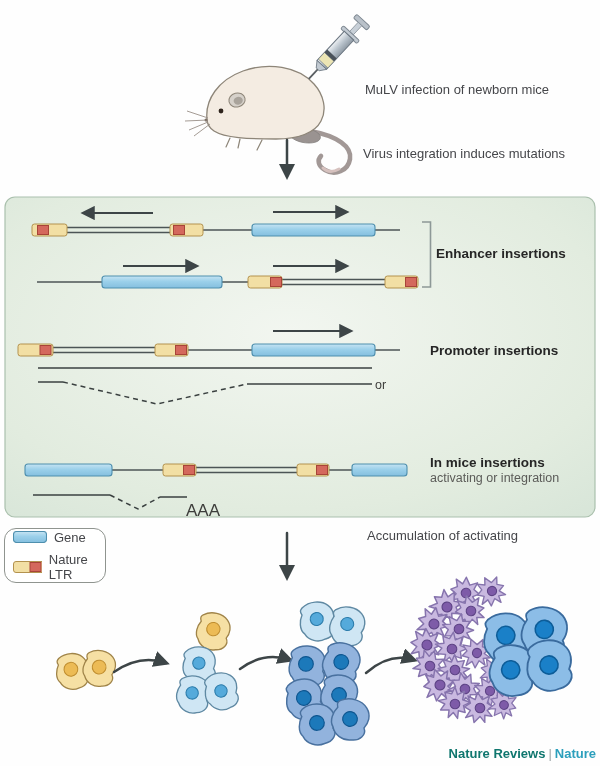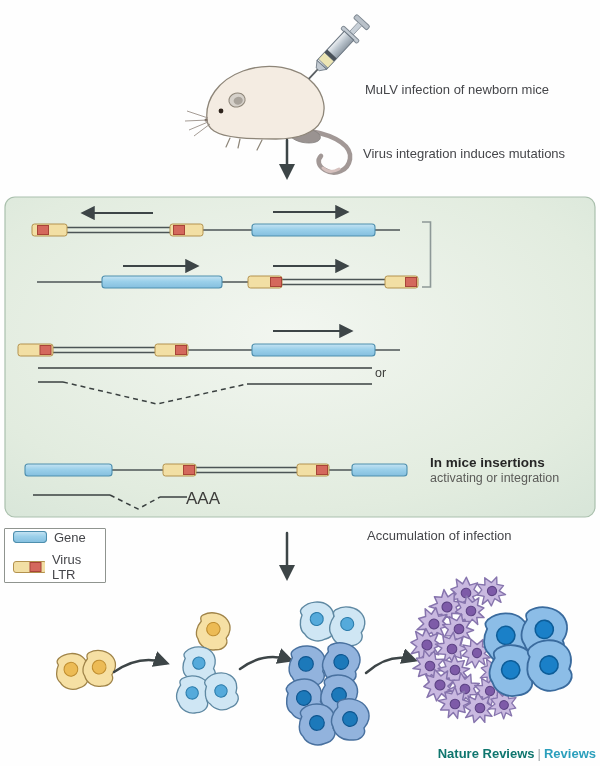--- a/index.html
+++ b/index.html
@@ -5,24 +5,24 @@
   html,body{margin:0;padding:0;background:#fdfdfd;}
   .canvas{
     position:relative;width:600px;height:766px;margin:0 auto;
     background:#fefefe;overflow:hidden;
     font-family:"Liberation Sans", sans-serif;
   }
   .abs{position:absolute;}
   .caption{font-size:13px;color:#45464a;line-height:16px;white-space:nowrap;}
   .seclabel{font-size:13.5px;font-weight:bold;color:#262626;white-space:nowrap;}
   .sublabel{font-size:12.5px;color:#5b5b58;white-space:nowrap;}
-  .tinylabel{font-size:12.5px;color:#3d3d3b;white-space:nowrap;}
+  .tinylabel{font-size:12.5px;color:#3d3d3b;white-space:nowrap;margin-top:12px;}
   .legend-box{
     left:4px;top:528px;width:102px;height:55px;
-    background:#ffffff;border:1px solid #8f948f;border-radius:1px;
+    background:#ffffff;border:1px solid #8f948f;border-radius:12px;
     display:flex;flex-direction:column;justify-content:center;gap:7px;padding-left:8px;
     box-sizing:border-box;
   }
   .legend-row{display:flex;align-items:center;gap:7px;}
   .legend-row span{font-size:13px;color:#45464a;}
   .footer{
     right:4px;top:746px;font-size:13px;white-space:nowrap;
   }
   .footer .brand{font-weight:bold;color:#0f766e;}
   .footer .sep{color:#9aa4a6;padding:0 3px;font-weight:normal;}
@@ -359,40 +359,42 @@
       <g transform="translate(549,665) rotate(-7) scale(1.3)">
           <use href="#cellB" class="ctb"></use>
           <circle cx="0" cy="0" r="7" class="ntb"></circle>
         </g>
     </g>
   </svg>
 
   <div class="abs caption" style="left:363px;top:146px">Virus integration induces mutations</div>
   <div class="abs caption" style="left:365px;top:82px">MuLV infection of newborn mice</div>
 
+  <div class="abs seclabel" style="left:436px;top:246px">Enhancer insertions</div>
+  <div class="abs seclabel" style="left:430px;top:343px">Promoter insertions</div>
   <div class="abs tinylabel" style="left:375px;top:366px">or</div>
   <div class="abs seclabel" style="left:430px;top:455px">In mice insertions</div>
   <div class="abs sublabel" style="left:430px;top:471px">activating or integration</div>
   <div class="abs tinylabel" style="left:186px;top:489px;font-size:17px">AAA</div>
 
   <div class="abs legend-box">
     <div class="legend-row">
       <svg width="34" height="12">
         <rect x="0.5" y="0.5" width="33" height="11" rx="3" class="gene"></rect>
       </svg>
       <span>Gene</span>
     </div>
     <div class="legend-row">
       <svg width="34" height="12">
         <rect x="0.5" y="0.5" width="33" height="11" rx="2.5" class="ltr"></rect>
         <rect x="17" y="1.5" width="11" height="9" class="ltr-red"></rect>
       </svg>
-      <span>Virus LTR</span>
+      <span>Nature LTR</span>
     </div>
   </div>
 
-  <div class="abs caption" style="left:367px;top:528px">Accumulation of infection</div>
+  <div class="abs caption" style="left:367px;top:528px">Accumulation of activating</div>
 
   <div class="abs footer">
-    <span class="brand">Nature Reviews</span><span class="sep">|</span><span class="journal">Reviews</span>
+    <span class="brand">Nature Reviews</span><span class="sep">|</span><span class="journal">Nature</span>
   </div>
 
 </div>
 
 </body></html>

